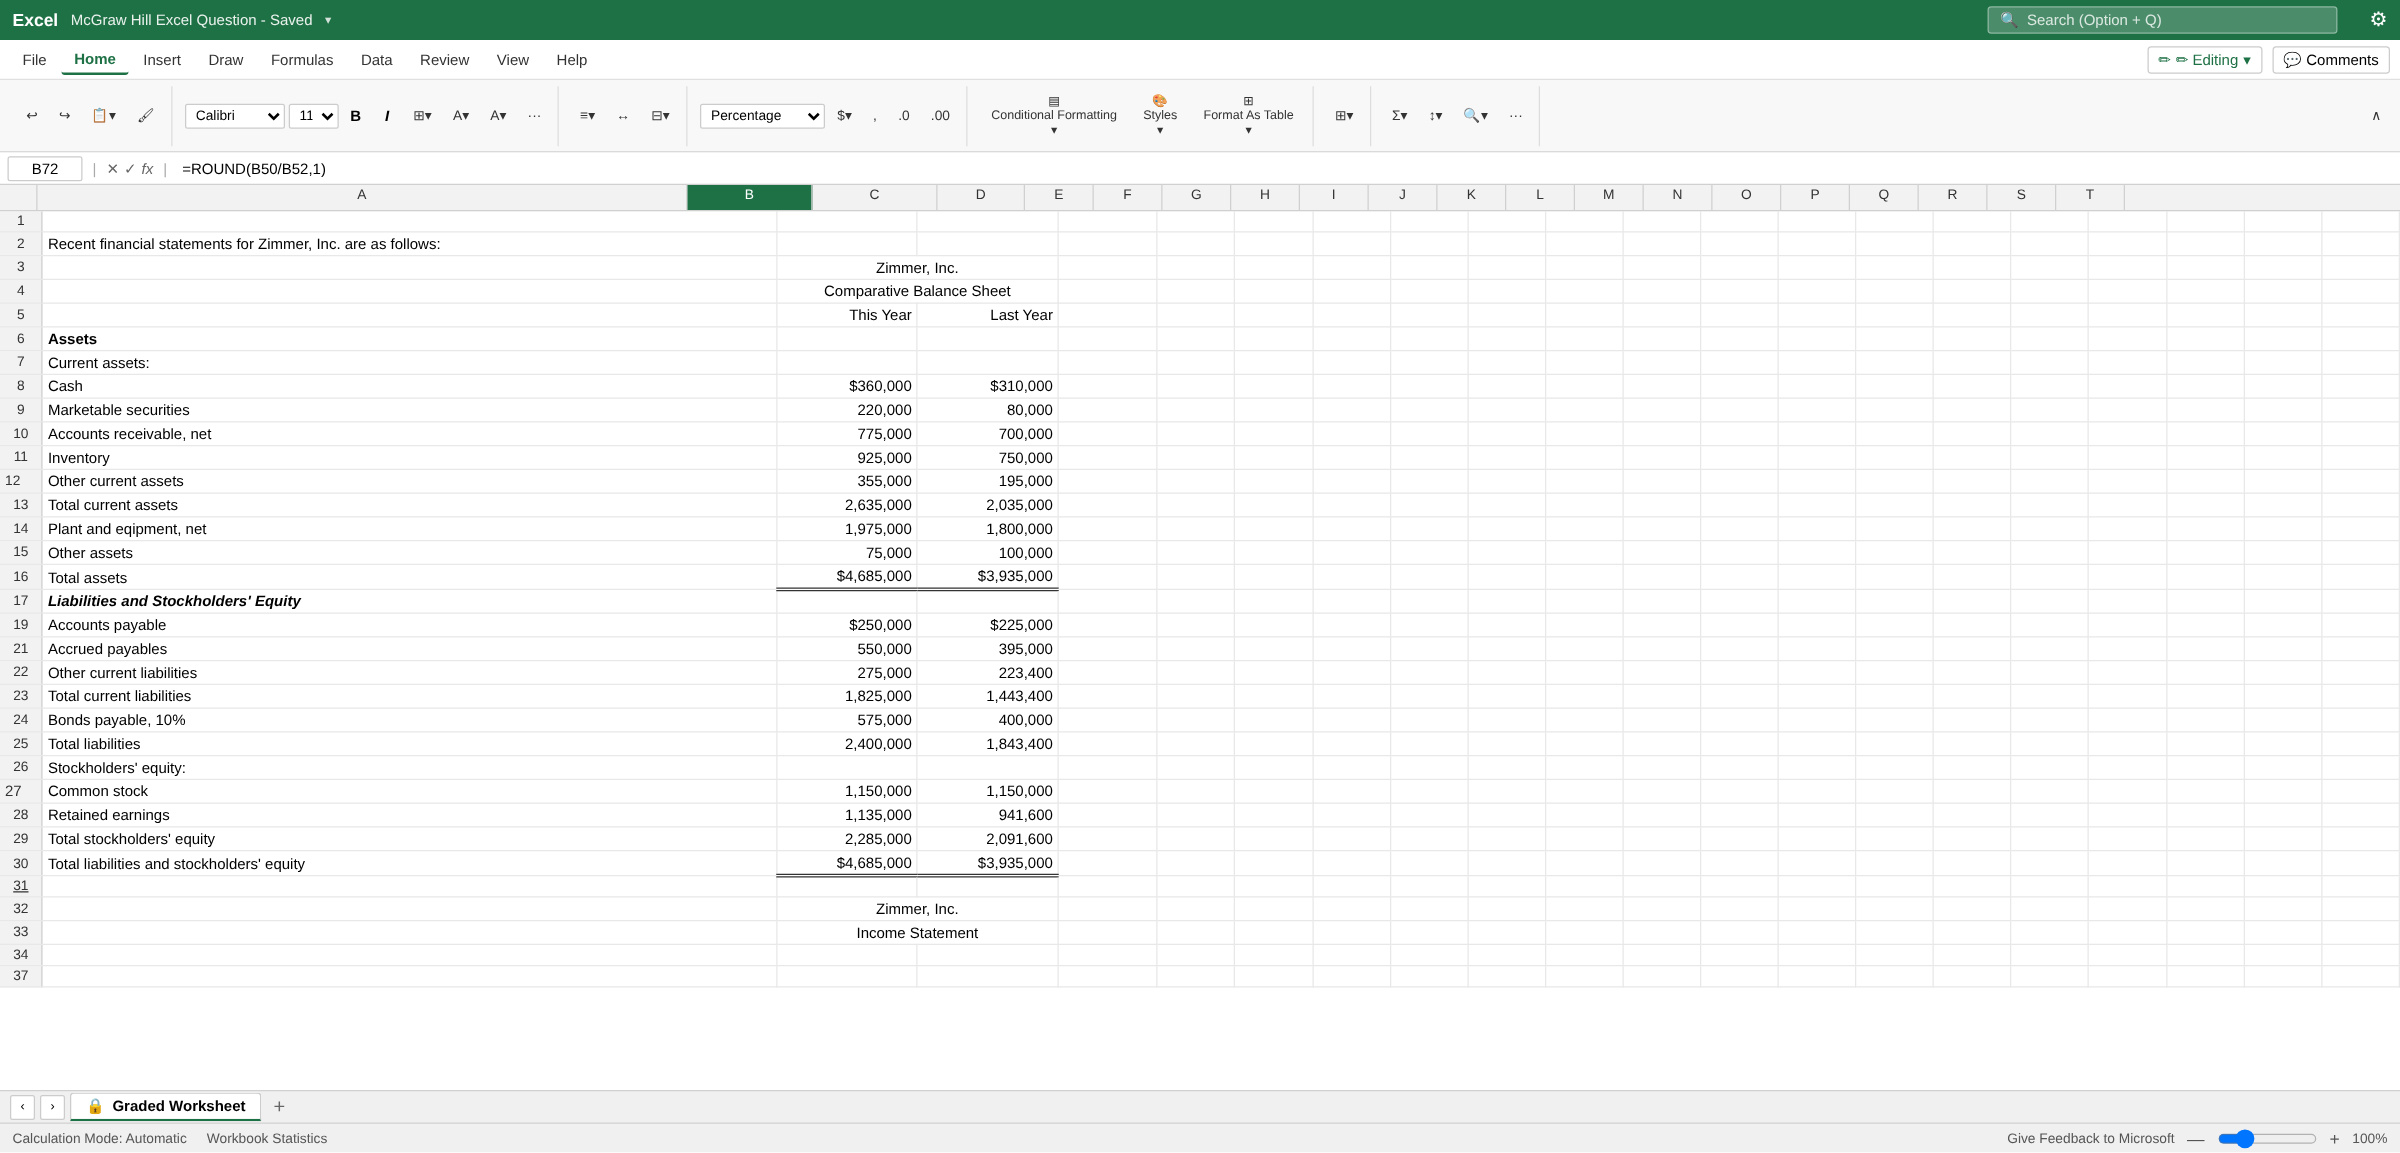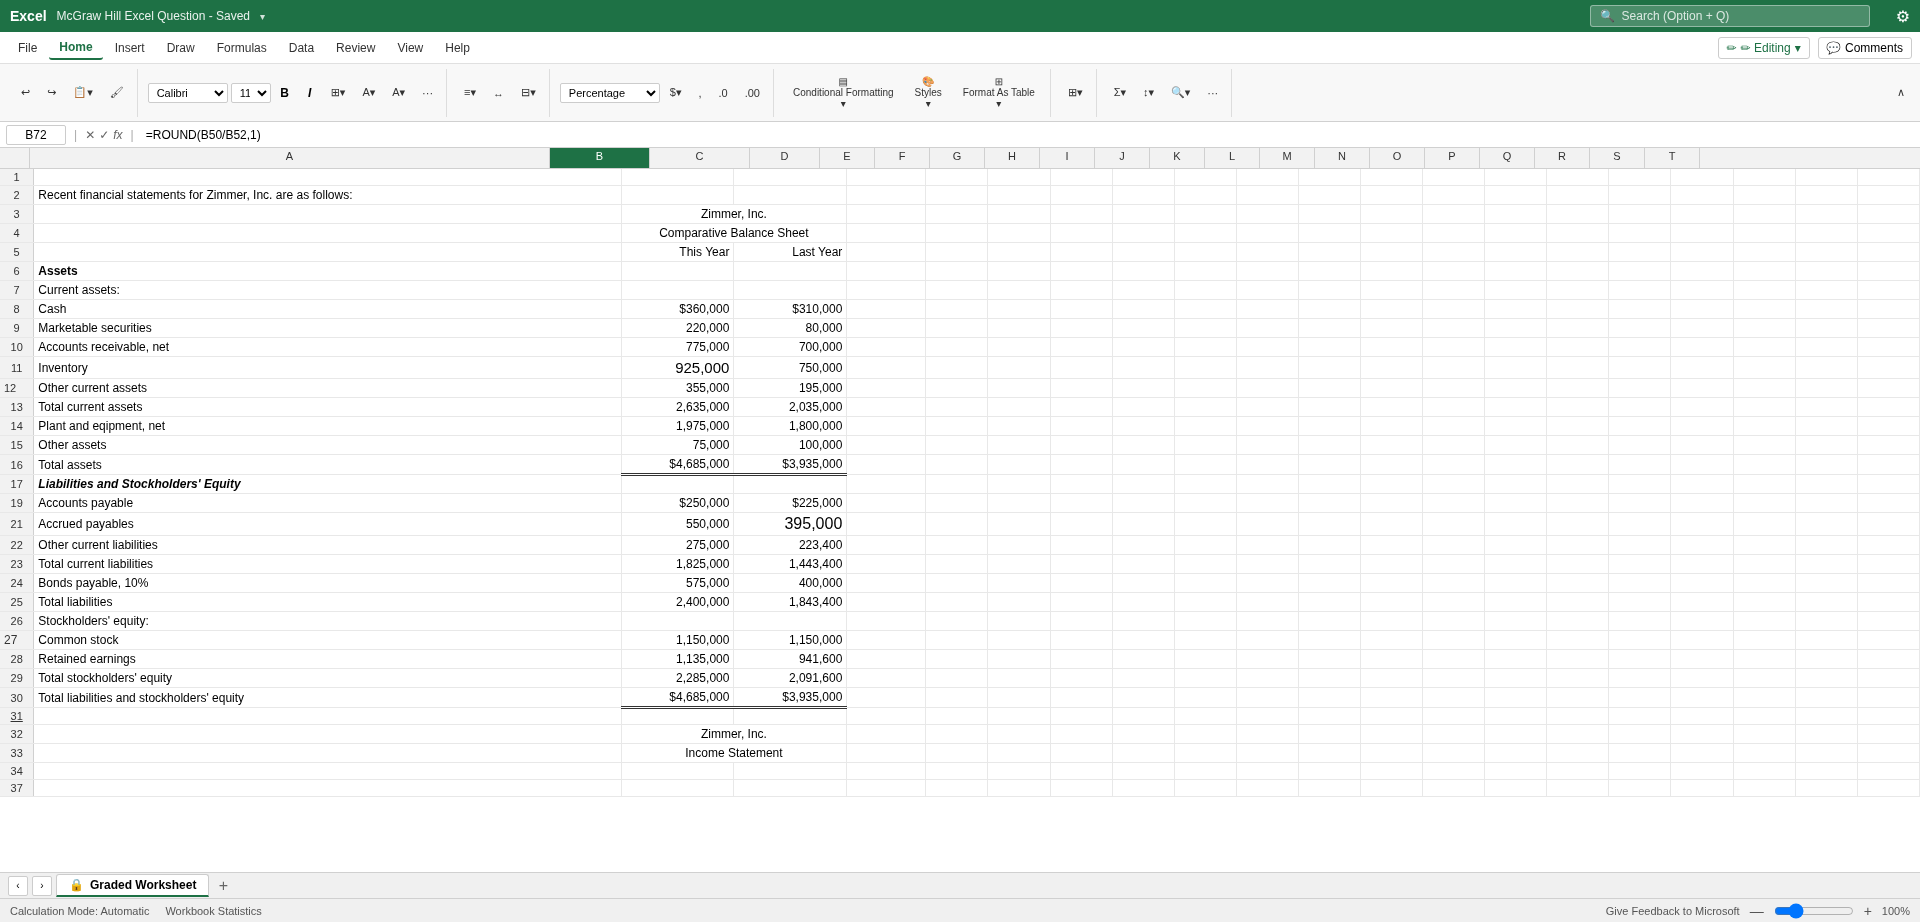--- a/index.html
+++ b/index.html
@@ -679,21 +679,21 @@
             <td style="border-right: 1px solid rgb(232, 232, 232); border-bottom: 1px solid rgb(232, 232, 232); width: 55px; min-width: 55px; cursor: cell;"></td>
             <td style="border-right: 1px solid rgb(232, 232, 232); border-bottom: 1px solid rgb(232, 232, 232); width: 55px; min-width: 55px; cursor: cell;"></td>
             <td style="border-right: 1px solid rgb(232, 232, 232); border-bottom: 1px solid rgb(232, 232, 232); width: 55px; min-width: 55px; cursor: cell;"></td>
             <td style="border-right: 1px solid rgb(232, 232, 232); border-bottom: 1px solid rgb(232, 232, 232); width: 55px; min-width: 55px; cursor: cell;"></td>
             <td style="border-right: 1px solid rgb(232, 232, 232); border-bottom: 1px solid rgb(232, 232, 232); width: 55px; min-width: 55px; cursor: cell;"></td>
             <td style="border-right: 1px solid rgb(232, 232, 232); border-bottom: 1px solid rgb(232, 232, 232); width: 55px; min-width: 55px; cursor: cell;"></td>
           </tr>
           <tr>
             <td style="background: rgb(242, 242, 242); border-right: 1px solid rgb(208, 208, 208); border-bottom: 1px solid rgb(232, 232, 232); text-align: center; font-size: 11px; color: rgb(51, 51, 51); min-width: 30px; width: 30px; padding: 2px 4px; vertical-align: middle; cursor: pointer; user-select: none;">11</td>
             <td style="border-right: 1px solid rgb(232, 232, 232); border-bottom: 1px solid rgb(232, 232, 232); padding: 2px 4px; font-size: 12px; vertical-align: middle; white-space: nowrap; overflow: hidden; cursor: cell; width: 520px; min-width: 520px;">  Inventory</td>
-            <td style="border-right: 1px solid rgb(232, 232, 232); border-bottom: 1px solid rgb(232, 232, 232); padding: 2px 4px; font-size: 15px; vertical-align: middle; white-space: nowrap; overflow: hidden; cursor: cell; width: 100px; min-width: 100px; text-align: right;">925,000</td>
+            <td style="border-right: 1px solid rgb(232, 232, 232); border-bottom: 1px solid rgb(232, 232, 232); padding: 2px 4px; font-size: 12px; vertical-align: middle; white-space: nowrap; overflow: hidden; cursor: cell; width: 100px; min-width: 100px; text-align: right;">925,000</td>
             <td style="border-right: 1px solid rgb(232, 232, 232); border-bottom: 1px solid rgb(232, 232, 232); padding: 2px 4px; font-size: 12px; vertical-align: middle; white-space: nowrap; overflow: hidden; cursor: cell; width: 100px; min-width: 100px; text-align: right;">750,000</td>
             <td style="border-right: 1px solid rgb(232, 232, 232); border-bottom: 1px solid rgb(232, 232, 232); width: 55px; min-width: 55px; cursor: cell;"></td>
             <td style="border-right: 1px solid rgb(232, 232, 232); border-bottom: 1px solid rgb(232, 232, 232); width: 55px; min-width: 55px; cursor: cell;"></td>
             <td style="border-right: 1px solid rgb(232, 232, 232); border-bottom: 1px solid rgb(232, 232, 232); width: 55px; min-width: 55px; cursor: cell;"></td>
             <td style="border-right: 1px solid rgb(232, 232, 232); border-bottom: 1px solid rgb(232, 232, 232); width: 55px; min-width: 55px; cursor: cell;"></td>
             <td style="border-right: 1px solid rgb(232, 232, 232); border-bottom: 1px solid rgb(232, 232, 232); width: 55px; min-width: 55px; cursor: cell;"></td>
             <td style="border-right: 1px solid rgb(232, 232, 232); border-bottom: 1px solid rgb(232, 232, 232); width: 55px; min-width: 55px; cursor: cell;"></td>
             <td style="border-right: 1px solid rgb(232, 232, 232); border-bottom: 1px solid rgb(232, 232, 232); width: 55px; min-width: 55px; cursor: cell;"></td>
             <td style="border-right: 1px solid rgb(232, 232, 232); border-bottom: 1px solid rgb(232, 232, 232); width: 55px; min-width: 55px; cursor: cell;"></td>
             <td style="border-right: 1px solid rgb(232, 232, 232); border-bottom: 1px solid rgb(232, 232, 232); width: 55px; min-width: 55px; cursor: cell;"></td>
@@ -864,21 +864,21 @@
             <td style="border-right: 1px solid rgb(232, 232, 232); border-bottom: 1px solid rgb(232, 232, 232); width: 55px; min-width: 55px; cursor: cell;"></td>
             <td style="border-right: 1px solid rgb(232, 232, 232); border-bottom: 1px solid rgb(232, 232, 232); width: 55px; min-width: 55px; cursor: cell;"></td>
             <td style="border-right: 1px solid rgb(232, 232, 232); border-bottom: 1px solid rgb(232, 232, 232); width: 55px; min-width: 55px; cursor: cell;"></td>
             <td style="border-right: 1px solid rgb(232, 232, 232); border-bottom: 1px solid rgb(232, 232, 232); width: 55px; min-width: 55px; cursor: cell;"></td>
             <td style="border-right: 1px solid rgb(232, 232, 232); border-bottom: 1px solid rgb(232, 232, 232); width: 55px; min-width: 55px; cursor: cell;"></td>
           </tr>
           <tr>
             <td style="background: rgb(242, 242, 242); border-right: 1px solid rgb(208, 208, 208); border-bottom: 1px solid rgb(232, 232, 232); text-align: center; font-size: 11px; color: rgb(51, 51, 51); min-width: 30px; width: 30px; padding: 2px 4px; vertical-align: middle; cursor: pointer; user-select: none;">21</td>
             <td style="border-right: 1px solid rgb(232, 232, 232); border-bottom: 1px solid rgb(232, 232, 232); padding: 2px 4px; font-size: 12px; vertical-align: middle; white-space: nowrap; overflow: hidden; cursor: cell; width: 520px; min-width: 520px;">  Accrued payables</td>
             <td style="border-right: 1px solid rgb(232, 232, 232); border-bottom: 1px solid rgb(232, 232, 232); padding: 2px 4px; font-size: 12px; vertical-align: middle; white-space: nowrap; overflow: hidden; cursor: cell; width: 100px; min-width: 100px; text-align: right;">550,000</td>
-            <td style="border-right: 1px solid rgb(232, 232, 232); border-bottom: 1px solid rgb(232, 232, 232); padding: 2px 4px; font-size: 16px; vertical-align: middle; white-space: nowrap; overflow: hidden; cursor: cell; width: 100px; min-width: 100px; text-align: right;">395,000</td>
+            <td style="border-right: 1px solid rgb(232, 232, 232); border-bottom: 1px solid rgb(232, 232, 232); padding: 2px 4px; font-size: 12px; vertical-align: middle; white-space: nowrap; overflow: hidden; cursor: cell; width: 100px; min-width: 100px; text-align: right;">395,000</td>
             <td style="border-right: 1px solid rgb(232, 232, 232); border-bottom: 1px solid rgb(232, 232, 232); width: 55px; min-width: 55px; cursor: cell;"></td>
             <td style="border-right: 1px solid rgb(232, 232, 232); border-bottom: 1px solid rgb(232, 232, 232); width: 55px; min-width: 55px; cursor: cell;"></td>
             <td style="border-right: 1px solid rgb(232, 232, 232); border-bottom: 1px solid rgb(232, 232, 232); width: 55px; min-width: 55px; cursor: cell;"></td>
             <td style="border-right: 1px solid rgb(232, 232, 232); border-bottom: 1px solid rgb(232, 232, 232); width: 55px; min-width: 55px; cursor: cell;"></td>
             <td style="border-right: 1px solid rgb(232, 232, 232); border-bottom: 1px solid rgb(232, 232, 232); width: 55px; min-width: 55px; cursor: cell;"></td>
             <td style="border-right: 1px solid rgb(232, 232, 232); border-bottom: 1px solid rgb(232, 232, 232); width: 55px; min-width: 55px; cursor: cell;"></td>
             <td style="border-right: 1px solid rgb(232, 232, 232); border-bottom: 1px solid rgb(232, 232, 232); width: 55px; min-width: 55px; cursor: cell;"></td>
             <td style="border-right: 1px solid rgb(232, 232, 232); border-bottom: 1px solid rgb(232, 232, 232); width: 55px; min-width: 55px; cursor: cell;"></td>
             <td style="border-right: 1px solid rgb(232, 232, 232); border-bottom: 1px solid rgb(232, 232, 232); width: 55px; min-width: 55px; cursor: cell;"></td>
             <td style="border-right: 1px solid rgb(232, 232, 232); border-bottom: 1px solid rgb(232, 232, 232); width: 55px; min-width: 55px; cursor: cell;"></td>

